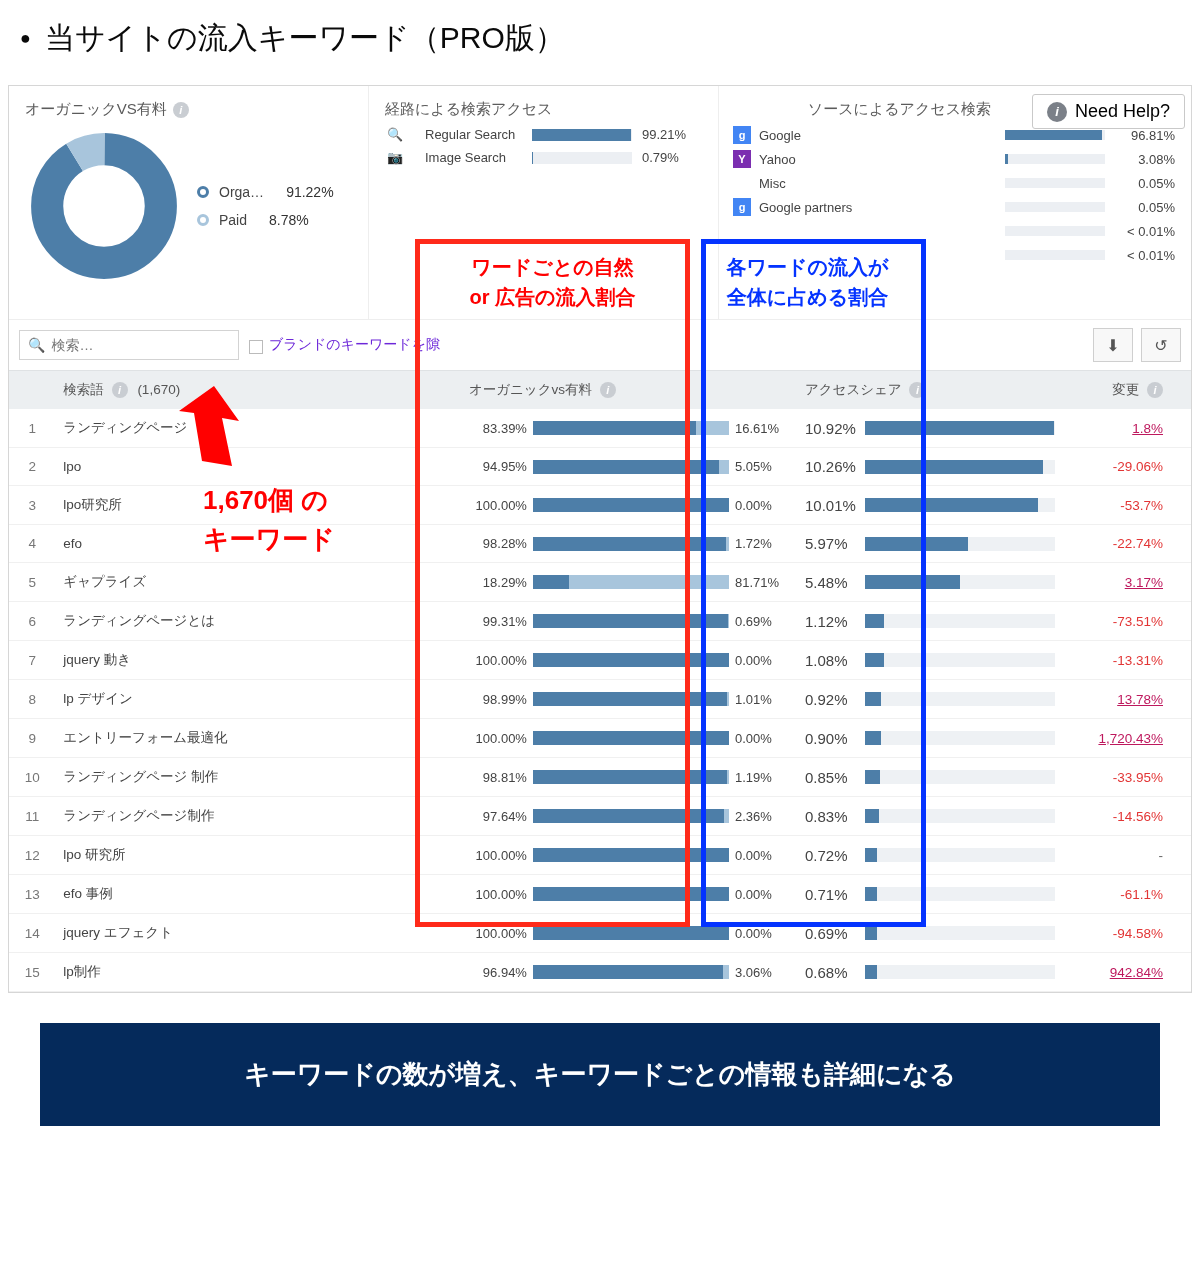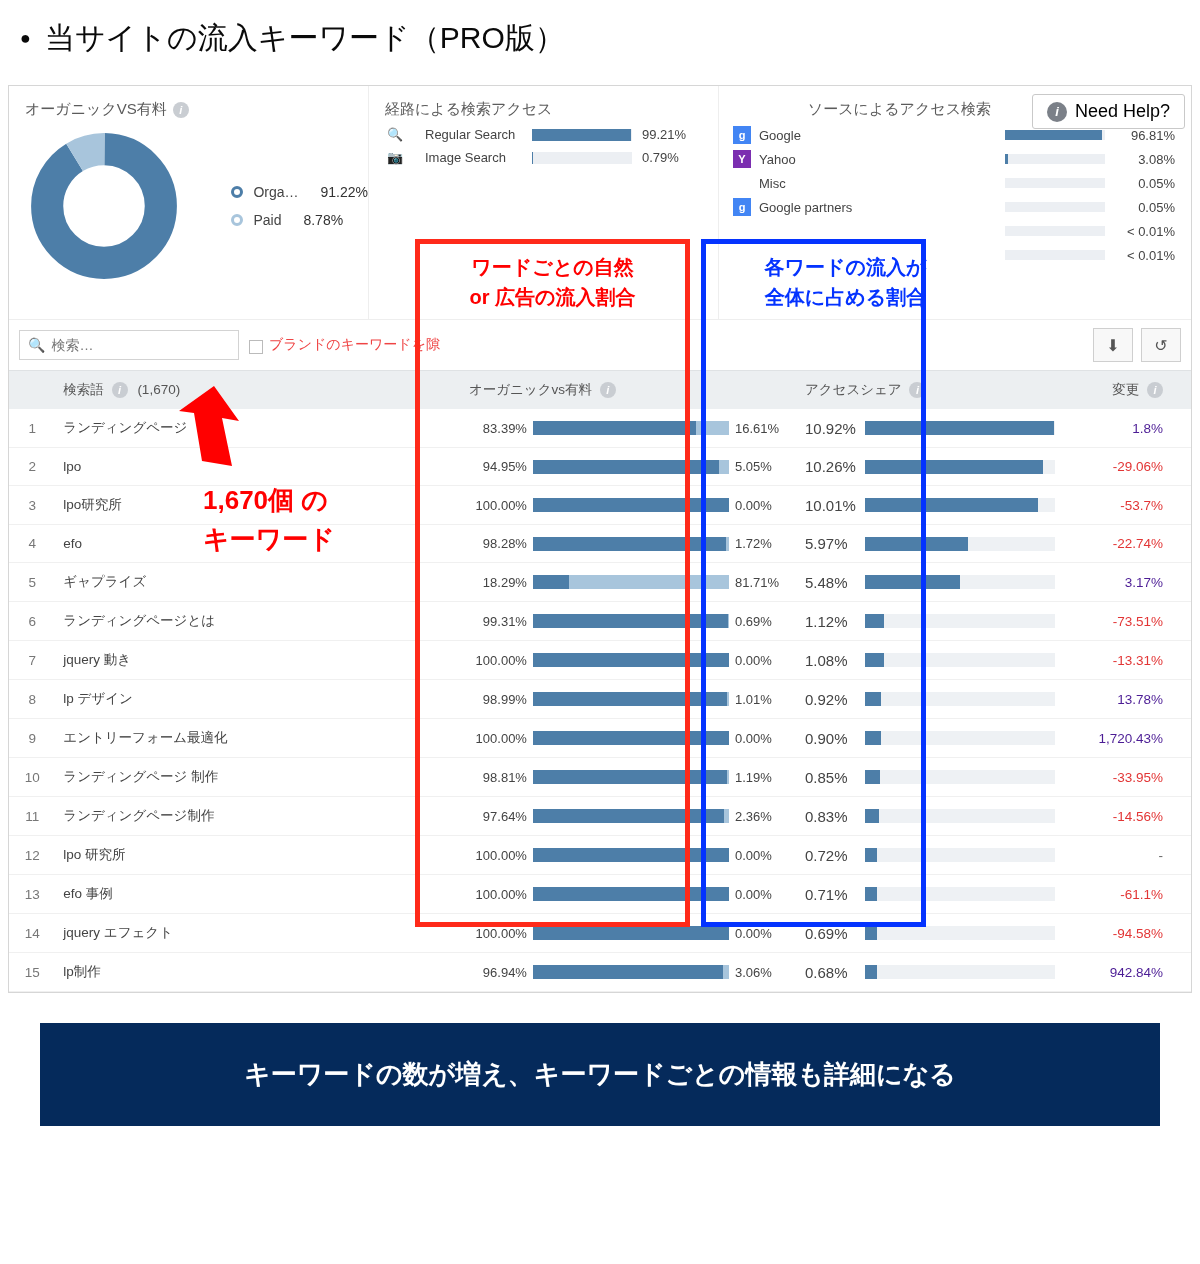--- a/index.html
+++ b/index.html
@@ -7,21 +7,21 @@
   .page-title { font-size: 30px; padding: 18px 40px 18px 20px; display:flex; align-items:center; color:#0a0a0a;}
   .page-title::before { content:"●"; margin-right: 14px; font-size: 18px;}
   .dashboard { border:1px solid #d6d6d6; margin: 8px 8px 0 8px; position:relative; }
   .top { display:flex; }
   .panel { border-right:1px solid #eee; }
   .panel:last-child{border-right:none;}
   .panel-title { font-size:15px; color:#5b5b5b; padding:14px 16px 4px 16px; display:flex; align-items:center; gap:6px;}
   .info-icon { display:inline-flex; width:16px; height:16px; border-radius:50%; background:#c9cdd2; color:#fff; font-size:11px; align-items:center; justify-content:center; font-weight:bold; font-style:italic;}
   
   .left-panel { width:360px; padding-bottom:30px;}
-  .donut-wrap{display:flex; align-items:center; gap:18px; padding:8px 0 8px 20px;justify-content:space-between;}
+  .donut-wrap{display:flex; align-items:center; gap:18px; padding:8px 0 8px 20px;}
   .donut { width:150px; height:150px; }
   .legend { font-size:14px; color:#444;}
   .legend-row{display:flex; align-items:center; gap:10px; margin:12px 0;}
   .dot{width:12px; height:12px; border:3px solid; border-radius:50%; background:#fff;}
   .legend-val{margin-left:12px; color:#333;}
   
   .mid-panel{flex:0 0 350px;}
   .access-row{display:flex; align-items:center; padding:4px 16px; font-size:13px; color:#444;}
   .access-row .icon-box{width:20px; display:flex; justify-content:center; color:#666;}
   .access-row .label{flex:1; margin-left:20px;}
@@ -36,21 +36,21 @@
   .src-row{display:flex; align-items:center; padding:3px 16px 3px 14px; font-size:13px; color:#444;}
   .src-row .src-icon{width:18px;height:18px; display:flex;align-items:center;justify-content:center;color:#fff;font-size:11px;font-weight:bold;}
   .src-row .label{flex:1; margin-left:8px;}
   .src-row .bar{width:100px; height:10px; background:#eceff3; margin-right:10px; position:relative;}
   .src-row .bar-fill{position:absolute;left:0;top:0;bottom:0;background:#4d7ea8;}
   .src-row .pct{width:60px; text-align:right;}
   
   .toolbar{display:flex; align-items:center; padding:8px 10px; gap:10px; border-top:1px solid #eee;}
   .search-box{border:1px solid #d3d3d3; padding:6px 8px; display:flex; align-items:center; gap:6px; width:220px; font-size:14px; color:#888;}
   .search-box input{border:none; outline:none; font-size:14px; width:100%; background:transparent;}
-  .chk-wrap{display:flex;align-items:flex-end;gap:6px;font-size:14px;color:#ef4444;}
+  .chk-wrap{display:flex;align-items:flex-end;gap:6px;font-size:14px;color:#6d28d9;}
   .chk{width:14px;height:14px;border:1px solid #bbb;}
   .toolbar-right{margin-left:auto; display:flex; gap:8px;}
   .tool-btn{border:1px solid #cfcfcf;background:#f8f8f8;width:40px;height:34px;display:flex;align-items:center;justify-content:center;font-size:16px;color:#555;}
   
   table{width:100%; border-collapse:collapse; font-size:13.5px;}
   thead th{background:#eceff1; color:#555; text-align:left; padding:10px 8px; font-weight:normal; border-top:1px solid #dfe2e4;}
   thead th .info-icon{margin-left:4px;}
   tbody td{padding:10px 8px; border-bottom:1px solid #f0f0f0; color:#444; vertical-align:middle;}
   .col-idx{width:40px; text-align:center; color:#777;}
   .col-kw{width:350px; white-space:nowrap; overflow:hidden; text-overflow:ellipsis;}
@@ -59,21 +59,21 @@
   .col-chg{width:110px; text-align:right; padding-right:28px;}
   .ovs-cell{display:flex; align-items:center; gap:6px;}
   .ovs-cell .lv{width:58px; text-align:right; font-size:13px;}
   .ovs-cell .rv{width:54px; text-align:left; font-size:13px;}
   .ovs-bar{flex:1; height:14px; background:#a8c5dc; position:relative;}
   .ovs-bar .org{position:absolute; left:0; top:0; bottom:0; background:#4d7ea8;}
   .share-cell{display:flex; align-items:center; gap:8px;}
   .share-cell .sv{width:52px; font-size:15px;}
   .share-bar{flex:1; height:14px; background:#eef1f4; position:relative;}
   .share-bar .sf{position:absolute;left:0;top:0;bottom:0;background:#4d7ea8;}
-  .chg-up{color:#4c1d95;}
+  .chg-up{color:#be185d;text-decoration:underline;}
   .chg-down{color:#e23535;}
   .chg-none{color:#666;}
   
   .red-box{position:absolute; border:5px solid #ff2a1a; pointer-events:none;}
   .blue-box{position:absolute; border:5px solid #0433ff; pointer-events:none;}
   .ann-label{position:absolute; font-weight:bold; font-size:20px; text-align:center; line-height:1.5; pointer-events:none;}
   .red-arrow{position:absolute; pointer-events:none;}
   .cap-red{position:absolute; color:#ff0000; font-weight:bold; font-size:26px; line-height:1.5; pointer-events:none;}
   .banner{margin:30px 40px 40px 40px; background:#052a5b; color:#fff; text-align:center; font-size:26px; font-weight:bold; padding:34px 10px;}
 </style>
@@ -576,21 +576,21 @@
         </tr>
       </tbody>
   </table>
 
   <div class="red-box" style="left:406px; top:153px; width:275px; height:688px;"></div>
   <div class="ann-label" style="left:412px; top:166px; width:263px; color:#ff0000;">
     <div>ワードごとの自然</div>
     <div>or 広告の流入割合</div>
   </div>
   <div class="blue-box" style="left:692px; top:153px; width:225px; height:688px;"></div>
-  <div class="ann-label" style="left:730px; top:166px; width:213px; color:#0433ff;">
+  <div class="ann-label" style="left:692px; top:166px; width:213px; color:#0433ff;">
     <div>各ワードの流入が</div>
     <div>全体に占める割合</div>
   </div>
 
   <svg class="red-arrow" style="left:160px; top:300px;" width="70" height="80">
     <polygon points="45,0 70,35 53,32 63,80 33,75 25,27 10,25" fill="#ff0000"></polygon>
   </svg>
   <div class="cap-red" style="left:194px; top:395px;">
     <div>1,670個 の</div>
     <div>キーワード</div>

